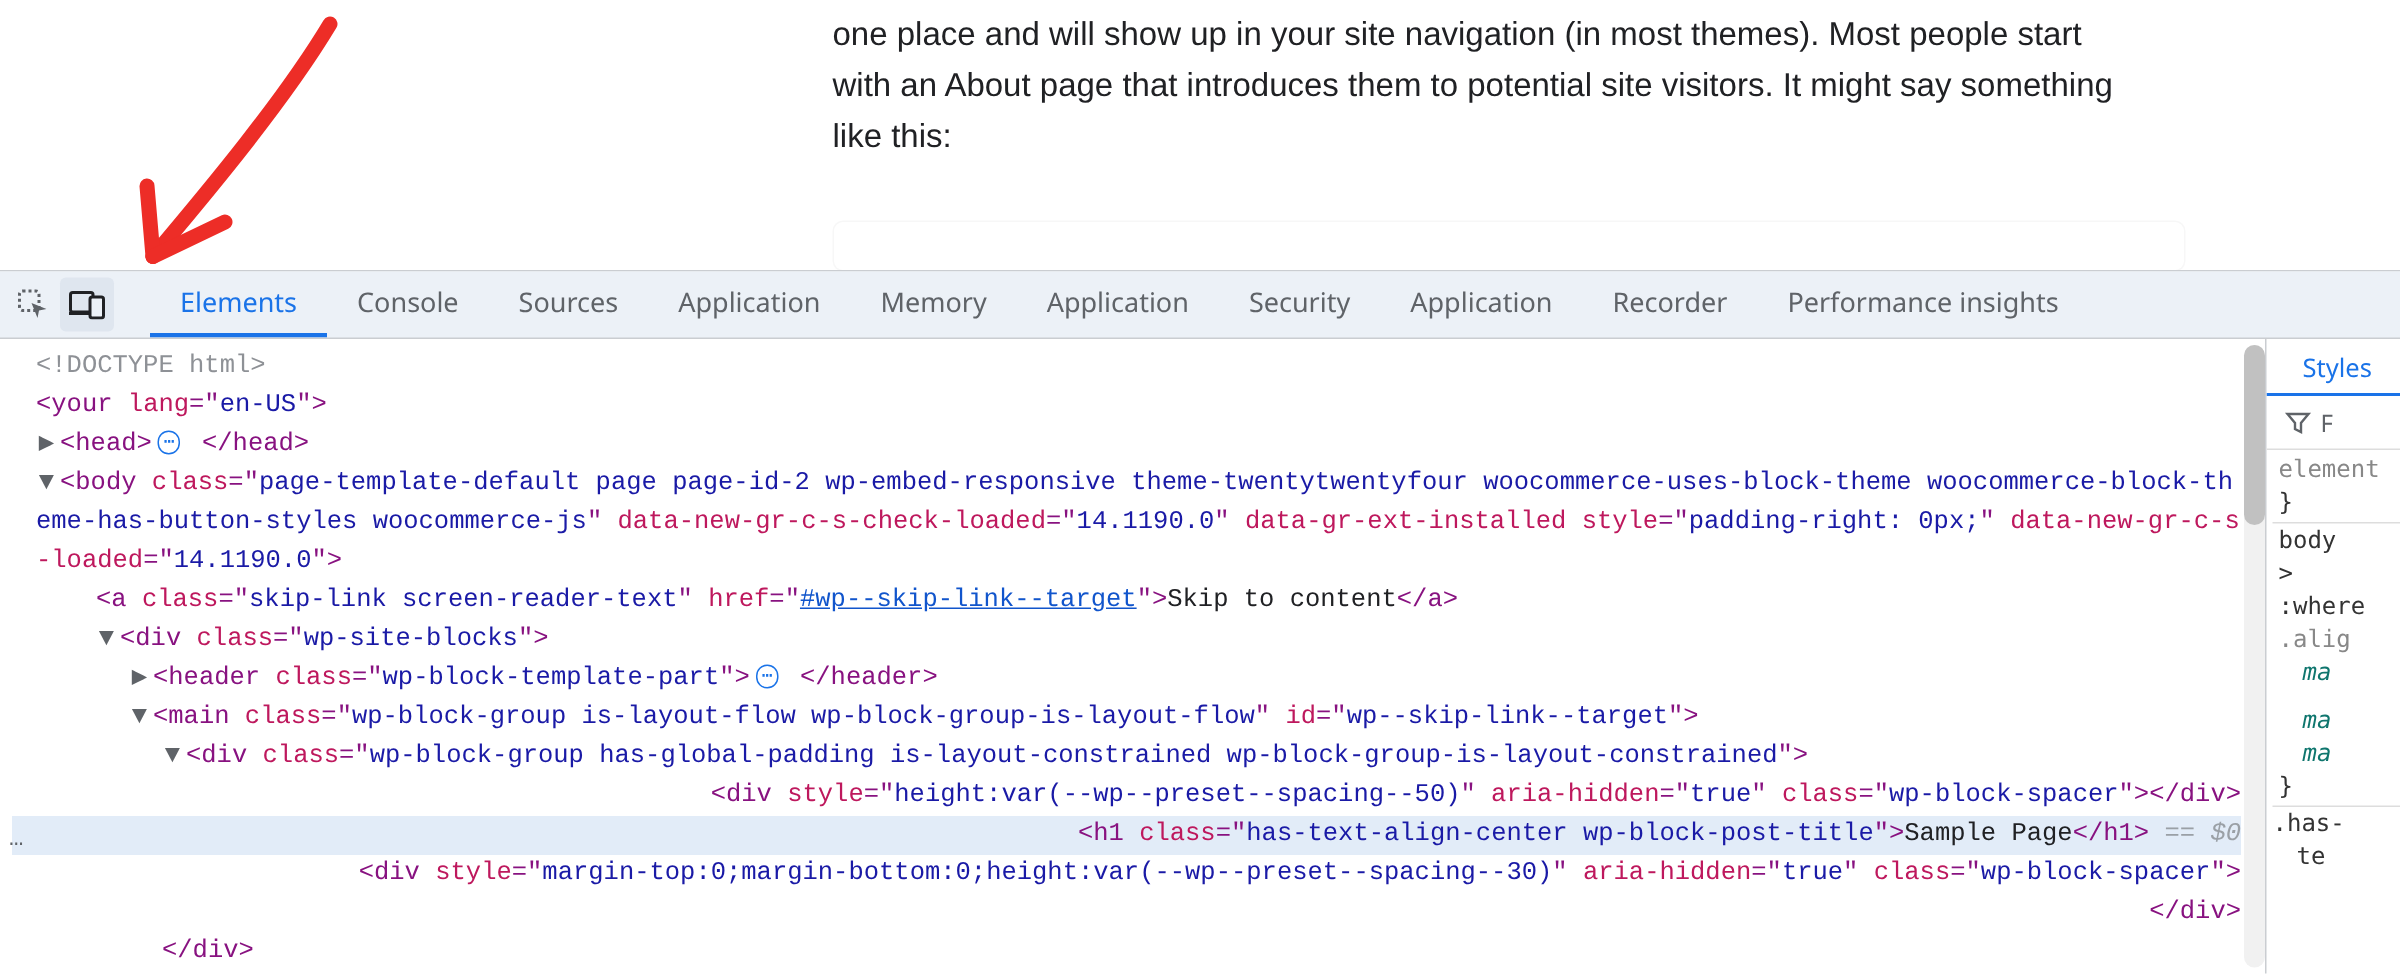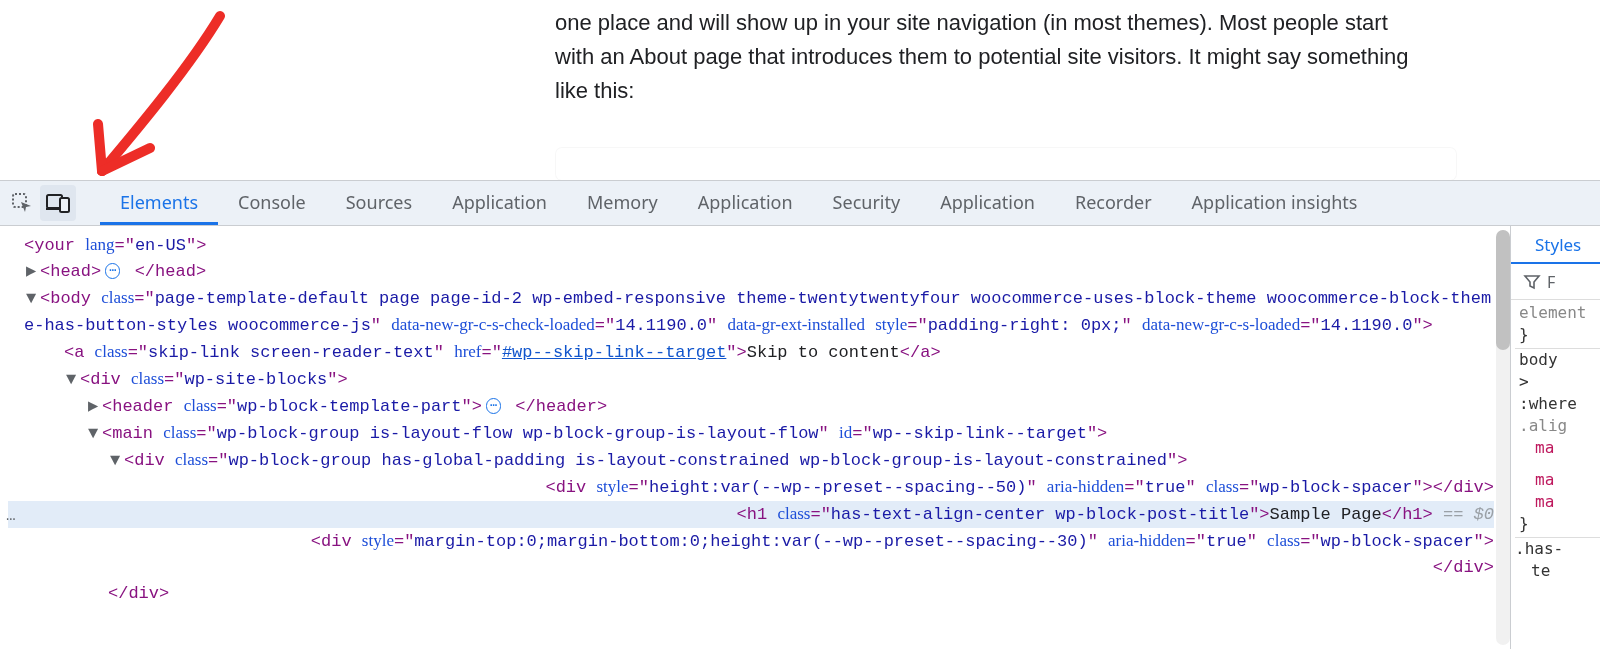--- a/index.html
+++ b/index.html
@@ -24,38 +24,38 @@
 
   .panels { position: absolute; top: 45px; left: 0; right: 0; bottom: 0; display: flex; }
   .elements-panel { flex: 1 1 auto; position: relative; overflow: hidden; background: #fff; }
   .scrollbar-v { position: absolute; right: 0; top: 4px; bottom: 4px; width: 14px; background: #f1f1f1; border-radius: 7px; }
   .scrollbar-thumb { position: absolute; top: 0; left: 0; right: 0; height: 120px; background: #c1c1c1; border-radius: 7px; }
   .styles-panel { flex: 0 0 90px; border-left: 1px solid #cacdd1; overflow: hidden; background: #fff; }
   .styles-tabs { height: 38px; display: flex; align-items: center; border-bottom: 2px solid #1a73e8; padding-left: 24px; font-size: 17px; color: #1a73e8; }
   .styles-tools { height: 36px; display: flex; align-items: center; border-bottom: 1px solid #ddd; padding-left: 12px; }
   .styles-body { padding: 2px 0 2px 4px; font-family: Menlo, Consolas, monospace; font-size: 16px; line-height: 22px; color: #333; }
   .styles-body .gray { color: #888; }
-  .styles-body .marg { color: #be185d; }
+  .styles-body .marg { color: #0f766e; font-style: italic; }
   .row-wrap { border-bottom: 1px solid #ddd; padding: 0 0 2px 4px; }
 
   .dom-tree { font-family: Menlo, Consolas, "Courier New", monospace; font-size: 17px; line-height: 26px; padding: 6px 16px 6px 8px; white-space: nowrap; }
   .dom-line { padding: 0; position: relative; }
   .dom-line.highlighted { background: #e2ecf8; }
   .dom-line .ellipsis-btn { position:absolute; left:-2px; top:2px; color:#5f6368; font-size:16px; }
   .twisty { display: inline-block; width: 14px; text-align: center; color: #5f6368; margin-right: 2px; }
   .pad0 { padding-left: 16px; }
   .pad2 { padding-left: 56px; }
   .pad3 { padding-left: 78px; }
   .pad4 { padding-left: 100px; }
   .pad5 { padding-left: 122px; text-align: right; }
   .pad2b{ padding-left: 56px; }
 
   .t-doctype { color: #8e9196; }
   .t-tag     { color: #881280; }
-  .t-attr    { color: #1d4ed8; font-family: Liberation Serif, serif; }
+  .t-attr    { color: #be185d; }
   .t-val     { color: #1a1aa6; }
   .t-text    { color: #202124; }
   .t-link    { color: #1155cc; text-decoration: underline; }
   .t-cursor  { color: #9aa0a6; font-style: italic; }
   .t-punc    { color: #881280; }
 
   .ellips-badge { display:inline-block; font-size: 12px; line-height: 14px; padding:0 3px; border:1px solid #1a73e8; color:#1a73e8; border-radius:8px; vertical-align:2px; margin:0 4px; }
 
   svg { display: block; }
 </style>
@@ -95,28 +95,29 @@
     <div class="tabs">
       <div class="tab active">Elements</div>
       <div class="tab">Console</div>
       <div class="tab">Sources</div>
       <div class="tab">Application</div>
       <div class="tab">Memory</div>
       <div class="tab">Application</div>
       <div class="tab">Security</div>
       <div class="tab">Application</div>
       <div class="tab">Recorder</div>
-      <div class="tab">Application insights</div>
+      <div class="tab">Performance insights</div>
     </div>
   </div>
 
   <div class="panels">
 
     <div class="elements-panel">
       <div class="dom-tree" id="domTree">
+          <div class="dom-line pad0"><span class="t-doctype">&lt;!DOCTYPE html&gt;</span></div>
           <div class="dom-line pad0"><span class="t-punc">&lt;</span><span class="t-tag">your</span><span class=""> </span><span class="t-attr">lang</span><span class="t-punc">="</span><span class="t-val">en-US</span><span class="t-punc">"</span><span class="t-punc">&gt;</span></div>
           <div class="dom-line pad0"><span class="twisty">▶</span><span class="t-punc">&lt;</span><span class="t-tag">head</span><span class="t-punc">&gt;</span><span class="ellips-badge">⋯</span><span class=""> </span><span class="t-punc">&lt;/</span><span class="t-tag">head</span><span class="t-punc">&gt;</span></div>
           <div class="dom-line pad0" style="white-space: normal; word-break: break-all; padding-left: 16px; text-indent: 0px;"><span class="twisty">▼</span><span class="t-punc">&lt;</span><span class="t-tag">body</span><span class=""> </span><span class="t-attr">class</span><span class="t-punc">="</span><span class="t-val">page-template-default page page-id-2 wp-embed-responsive theme-twentytwentyfour woocommerce-uses-block-theme woocommerce-block-theme-has-button-styles woocommerce-js</span><span class="t-punc">"</span><span class=""> </span><span class="t-attr">data-new-gr-c-s-check-loaded</span><span class="t-punc">="</span><span class="t-val">14.1190.0</span><span class="t-punc">"</span><span class=""> </span><span class="t-attr">data-gr-ext-installed</span><span class=""> </span><span class="t-attr">style</span><span class="t-punc">="</span><span class="t-val">padding-right: 0px;</span><span class="t-punc">"</span><span class=""> </span><span class="t-attr">data-new-gr-c-s-loaded</span><span class="t-punc">="</span><span class="t-val">14.1190.0</span><span class="t-punc">"</span><span class="t-punc">&gt;</span></div>
           <div class="dom-line pad2"><span class=""></span><span class="t-punc">&lt;</span><span class="t-tag">a</span><span class=""> </span><span class="t-attr">class</span><span class="t-punc">="</span><span class="t-val">skip-link screen-reader-text</span><span class="t-punc">"</span><span class=""> </span><span class="t-attr">href</span><span class="t-punc">="</span><span class="t-link">#wp--skip-link--target</span><span class="t-punc">"</span><span class="t-punc">&gt;</span><span class="t-text">Skip to content</span><span class="t-punc">&lt;/</span><span class="t-tag">a</span><span class="t-punc">&gt;</span></div>
           <div class="dom-line pad2b"><span class="twisty">▼</span><span class="t-punc">&lt;</span><span class="t-tag">div</span><span class=""> </span><span class="t-attr">class</span><span class="t-punc">="</span><span class="t-val">wp-site-blocks</span><span class="t-punc">"</span><span class="t-punc">&gt;</span></div>
           <div class="dom-line pad3"><span class="twisty">▶</span><span class="t-punc">&lt;</span><span class="t-tag">header</span><span class=""> </span><span class="t-attr">class</span><span class="t-punc">="</span><span class="t-val">wp-block-template-part</span><span class="t-punc">"</span><span class="t-punc">&gt;</span><span class="ellips-badge">⋯</span><span class=""> </span><span class="t-punc">&lt;/</span><span class="t-tag">header</span><span class="t-punc">&gt;</span></div>
           <div class="dom-line pad3"><span class="twisty">▼</span><span class="t-punc">&lt;</span><span class="t-tag">main</span><span class=""> </span><span class="t-attr">class</span><span class="t-punc">="</span><span class="t-val">wp-block-group is-layout-flow wp-block-group-is-layout-flow</span><span class="t-punc">"</span><span class=""> </span><span class="t-attr">id</span><span class="t-punc">="</span><span class="t-val">wp--skip-link--target</span><span class="t-punc">"</span><span class="t-punc">&gt;</span></div>
           <div class="dom-line pad4"><span class="twisty">▼</span><span class="t-punc">&lt;</span><span class="t-tag">div</span><span class=""> </span><span class="t-attr">class</span><span class="t-punc">="</span><span class="t-val">wp-block-group has-global-padding is-layout-constrained wp-block-group-is-layout-constrained</span><span class="t-punc">"</span><span class="t-punc">&gt;</span></div>
           <div class="dom-line pad5"><span class="t-punc">&lt;</span><span class="t-tag">div</span><span class=""> </span><span class="t-attr">style</span><span class="t-punc">="</span><span class="t-val">height:var(--wp--preset--spacing--50)</span><span class="t-punc">"</span><span class=""> </span><span class="t-attr">aria-hidden</span><span class="t-punc">="</span><span class="t-val">true</span><span class="t-punc">"</span><span class=""> </span><span class="t-attr">class</span><span class="t-punc">="</span><span class="t-val">wp-block-spacer</span><span class="t-punc">"</span><span class="t-punc">&gt;</span><span class="t-punc">&lt;/</span><span class="t-tag">div</span><span class="t-punc">&gt;</span></div>
           <div class="dom-line pad5 highlighted"><span class="ellipsis-btn">…</span><span class="t-punc">&lt;</span><span class="t-tag">h1</span><span class=""> </span><span class="t-attr">class</span><span class="t-punc">="</span><span class="t-val">has-text-align-center wp-block-post-title</span><span class="t-punc">"</span><span class="t-punc">&gt;</span><span class="t-text">Sample Page</span><span class="t-punc">&lt;/</span><span class="t-tag">h1</span><span class="t-punc">&gt;</span><span class="">  </span><span class="t-cursor">== $0</span></div>

